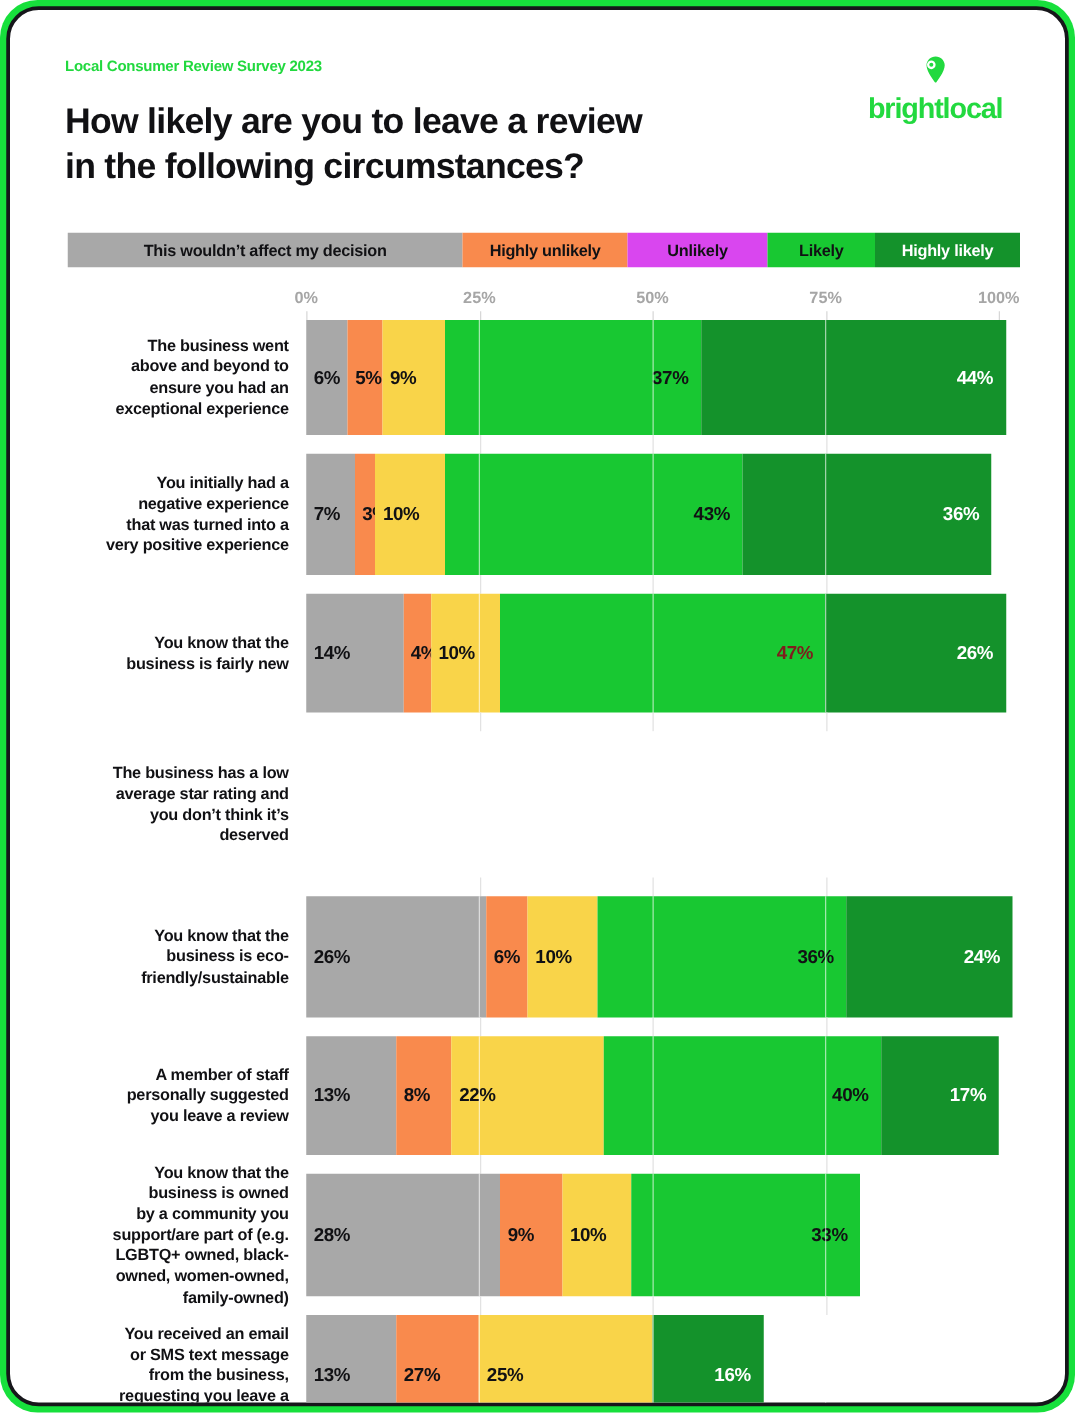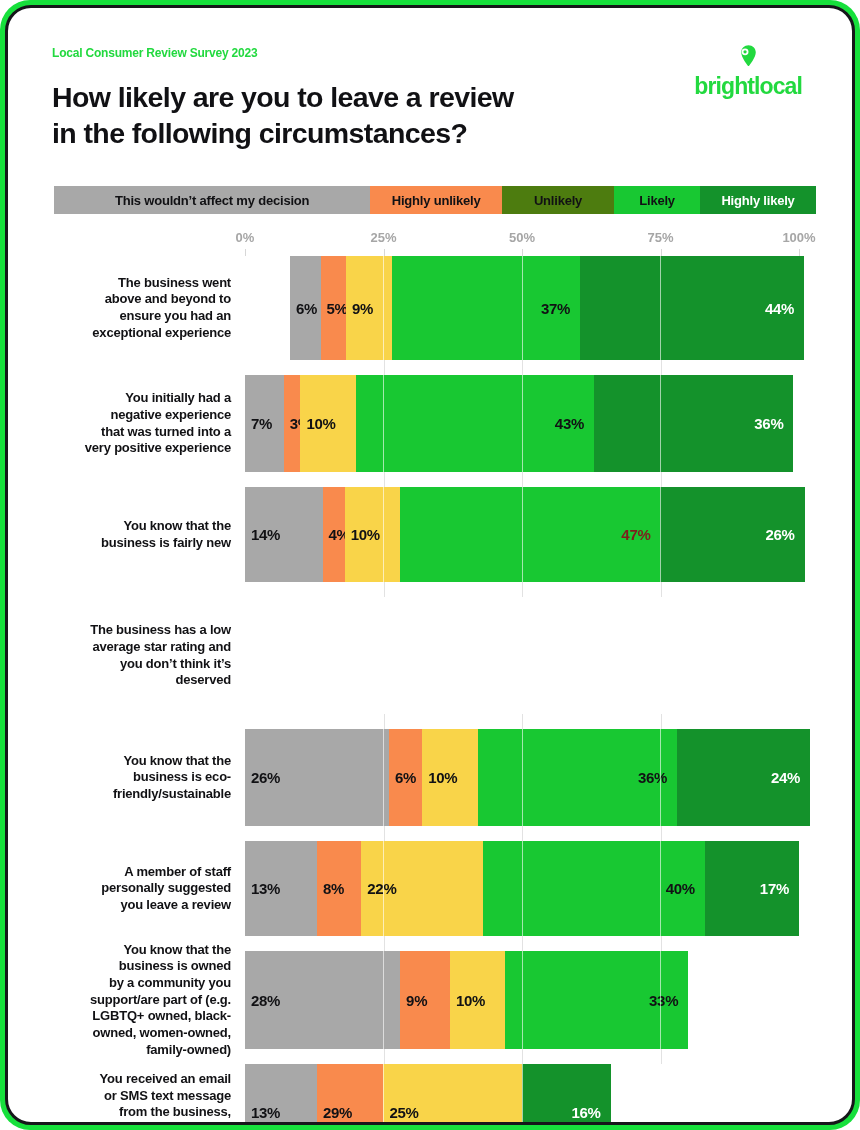--- a/index.html
+++ b/index.html
@@ -137,21 +137,21 @@
     </div>
   </div>
 
   <div id="legend">
         <div class="seg" style="flex: 0 0 41.5%; background: rgb(168, 168, 168); color: rgb(17, 17, 20);">
           <span>This wouldn’t affect my decision</span>
         </div>
         <div class="seg" style="flex: 0 0 17.3%; background: rgb(249, 138, 77); color: rgb(17, 17, 20);">
           <span>Highly unlikely</span>
         </div>
-        <div class="seg" style="flex: 0 0 14.7%; background: #4d7c0f; color: rgb(17, 17, 20);">
+        <div class="seg" style="flex: 0 0 14.7%; background: #d946ef; color: rgb(17, 17, 20);">
           <span>Unlikely</span>
         </div>
         <div class="seg" style="flex: 0 0 11.3%; background: rgb(24, 200, 50); color: rgb(17, 17, 20);">
           <span>Likely</span>
         </div>
         <div class="seg" style="flex: 0 0 15.2%; background: rgb(20, 146, 43); color: rgb(255, 255, 255);">
           <span>Highly likely</span>
         </div>
       </div>
 
@@ -162,21 +162,21 @@
           <div class="tick-label" style="left: calc(25% + 164.5px); top: 0px;">25%</div>
           <div class="tick-mark" style="left: calc(25% + 164.5px); top: 19px; height: 7px;"></div>
           <div class="tick-label" style="left: calc(50% + 92px); top: 0px;">50%</div>
           <div class="tick-mark" style="left: calc(50% + 92px); top: 19px; height: 7px;"></div>
           <div class="tick-label" style="left: calc(75% + 19.5px); top: 0px;">75%</div>
           <div class="tick-mark" style="left: calc(75% + 19.5px); top: 19px; height: 7px;"></div>
           <div class="tick-label" style="left: calc(100% - 53px); top: 0px;">100%</div>
           <div class="tick-mark" style="left: calc(100% - 53px); top: 19px; height: 7px;"></div>
         </div>
     <div id="rows">
-          <div class="row" style="height: 104px; gap: 45px;">
+          <div class="row" style="height: 92px;">
             <div class="row-label">The business went
 above and beyond to
 ensure you had an
 exceptional experience</div>
             <div class="row-bar">
               <div class="seg left" style="flex: 0 0 6%; background: rgb(168, 168, 168);">
                 <span class="val" style="color: rgb(17, 17, 20);">6%</span>
               </div>
               <div class="seg left" style="flex: 0 0 5%; background: rgb(249, 138, 77);">
                 <span class="val" style="color: rgb(17, 17, 20);">5%</span>
@@ -400,21 +400,21 @@
             <div class="row-label">You received an email
 or SMS text message
 from the business,
 requesting you leave a
 review</div>
             <div class="row-bar">
               <div class="seg left" style="flex: 0 0 13%; background: rgb(168, 168, 168);">
                 <span class="val" style="color: rgb(17, 17, 20);">13%</span>
               </div>
               <div class="seg left" style="flex: 0 0 12%; background: rgb(249, 138, 77);">
-                <span class="val" style="color: rgb(17, 17, 20);">29%</span>
+                <span class="val" style="color: rgb(17, 17, 20);">27%</span>
               </div>
               <div class="seg left" style="flex: 0 0 25%; background: rgb(249, 212, 73);">
                 <span class="val" style="color: rgb(17, 17, 20);">25%</span>
               </div>
               <div class="seg right" style="flex: 0 0 16%; background: rgb(20, 146, 43);">
                 <span class="val" style="color: rgb(255, 255, 255);">16%</span>
               </div>
             </div>
             <div class="grid">
               <div class="gl" style="left: calc(25% - 0.5px); background: rgba(255, 255, 255, 0.6);"></div>

